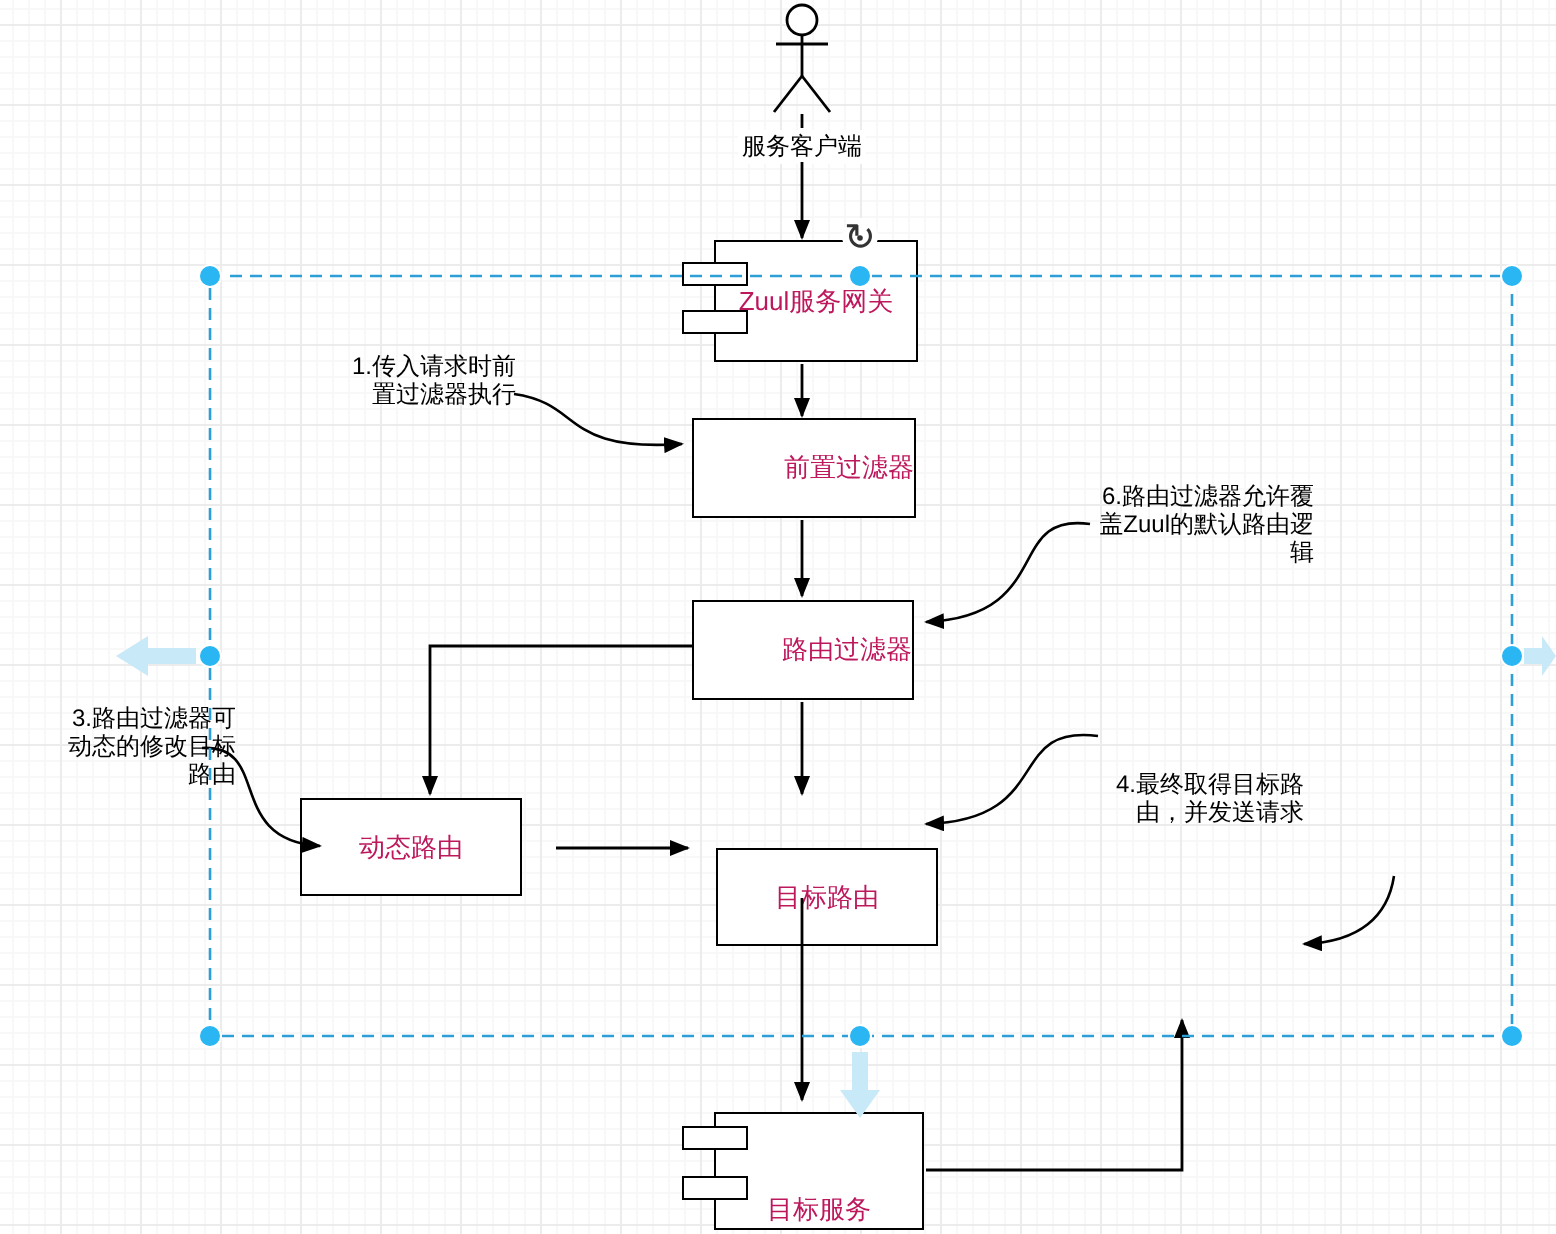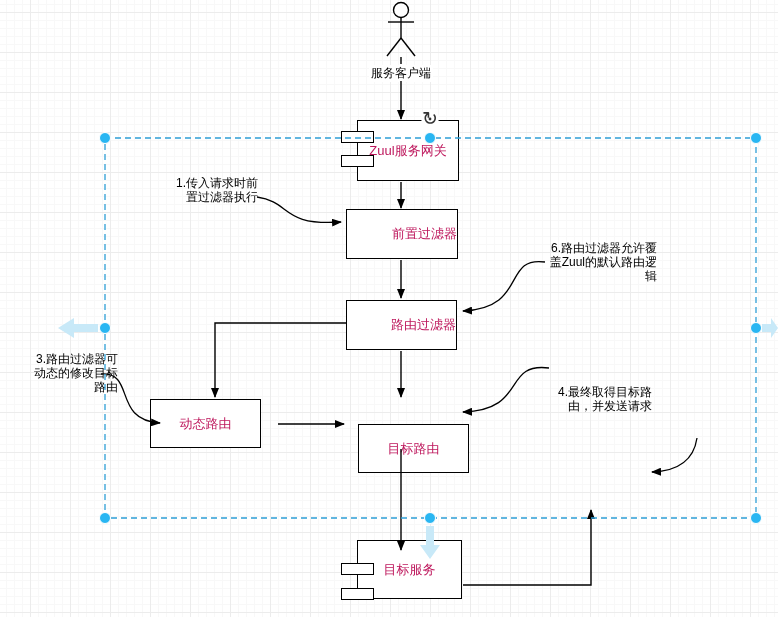--- a/index.html
+++ b/index.html
@@ -41,21 +41,21 @@
 
   <div class="node" style="left:150px;top:399px;width:111px;height:49px;">
     <span>动态路由</span>
   </div>
 
   <div class="node" style="left:358px;top:399px;width:111px;height:49px;margin-top:25px;">
     <span>目标路由</span>
   </div>
 
 
-  <div class="node" style="left:357px;top:540px;width:105px;height:59px;">
+  <div class="node" style="left:357px;top:556px;width:105px;height:59px;align-items:flex-end;">
     <span>目标服务</span>
   </div>
   <div class="tab" style="left:341px;top:563px;"></div>
   <div class="tab" style="left:341px;top:588px;"></div>
 
   <div class="actor-label">服务客户端</div>
 
   <div class="note" style="left:166px;top:176px;width:92px;">1.传入请求时前置过滤器执行</div>
   <div class="note" style="left:543px;top:241px;width:114px;">6.路由过滤器允许覆盖Zuul的默认路由逻辑</div>
   <div class="note" style="left:28px;top:352px;width:90px;">3.路由过滤器可动态的修改目标路由</div>

